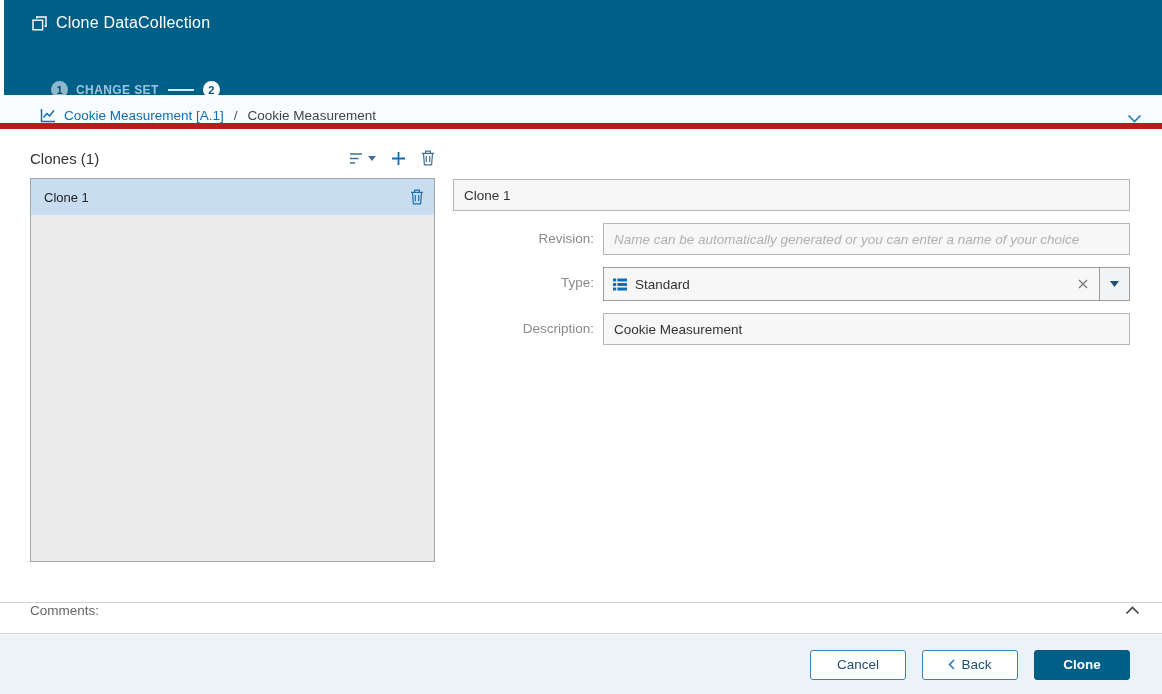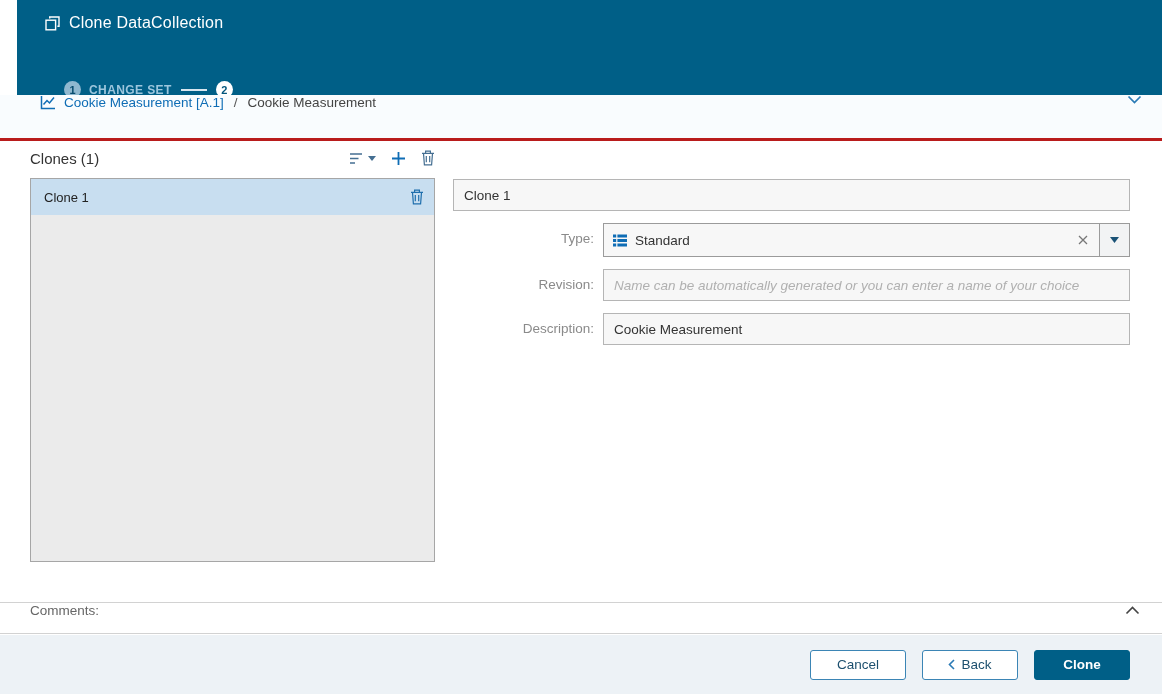--- a/index.html
+++ b/index.html
@@ -4,36 +4,36 @@
 <style>
   * { margin:0; padding:0; box-sizing:border-box; }
   html,body { width:1162px; height:694px; }
   body {
     font-family:"Liberation Sans","DejaVu Sans",sans-serif;
     background:#ffffff; position:relative; overflow:hidden; color:#333;
   }
   .app { position:absolute; inset:0; }
 
   
-  .header { position:absolute; top:0; left:17px; right:0; height:95px; background:#005f87; }
+  .header { position:absolute; top:0; left:4px; right:0; height:95px; background:#005f87; }
   .title-row { display:flex; align-items:center; gap:9px; padding:14px 0 0 28px; }
   .title { color:#fff; font-size:16px; font-weight:500; letter-spacing:0.2px; }
   .stepper { position:absolute; left:47px; top:59px; display:flex; align-items:center; }
   .step { display:flex; align-items:center; gap:8px; cursor:pointer; }
   .step-circle { width:17px; height:17px; border-radius:50%; display:flex; align-items:center; justify-content:center;
                  font-size:11px; font-weight:700; }
   .step1 .step-circle { background:#8fb8cf; color:#084c6e; }
   .step1 .step-label { color:#9cc6dd; font-size:12px; font-weight:600; letter-spacing:0.4px; }
   .step2 .step-circle { background:#ffffff; color:#00557c; }
   .step2 .step-label { color:#ffffff; font-size:12px; font-weight:700; letter-spacing:0.4px;margin-top:47px; }
   .connector { width:26px; height:2px; background:#d7e6ef; margin:0 9px; }
 
   
-  .breadcrumb { position:absolute; top:95px; left:0; right:0; height:46px; background:#f9fcfe;
-                border-bottom:3px solid #b91c1c; display:flex; align-items:flex-start; padding:0 20px 0 40px; gap:8px; }
+  .breadcrumb { position:absolute; top:95px; left:0; right:0; height:34px; background:#f9fcfe;
+                border-bottom:6px solid #b91c1c; display:flex; align-items:flex-end; padding:0 20px 0 40px; gap:8px; }
   .bc-link { color:#0f6db5; font-size:13.5px; text-decoration:none; cursor:pointer; }
   .bc-sep { color:#555; font-size:13.5px; margin:0 2px; }
   .bc-current { color:#444; font-size:13.5px; }
   .bc-chevron { margin-left:auto; display:flex; align-items:center; cursor:pointer; }
 
   
   .clones-panel { position:absolute; left:30px; top:146px; width:405px; }
   .panel-header { display:flex; align-items:center; height:24px; }
   .panel-title { font-size:15px; color:#333; }
   .panel-tools { margin-left:auto; display:flex; align-items:center; gap:15px; }
@@ -164,20 +164,24 @@
         </button>
       </div>
     </div>
   </section>
 
   <section class="form">
     <div class="form-row">
       <input class="form-input" value="Clone 1" style="">
     </div>
     <div class="form-row">
+      <label class="form-label">Revision:</label>
+      <input class="form-input" placeholder="Name can be automatically generated or you can enter a name of your choice" style="">
+    </div>
+    <div class="form-row">
       <label class="form-label">Type:</label>
       <div class="type-field">
         <span class="type-icon icon">
           <svg width="14" height="13" viewBox="0 0 14 13">
             <rect x="0" y="0.5" width="3.2" height="3" fill="#0f6db5"></rect>
               <rect x="4.4" y="0.5" width="9.6" height="3" fill="#0f6db5"></rect>
             <rect x="0" y="5" width="3.2" height="3" fill="#0f6db5"></rect>
               <rect x="4.4" y="5" width="9.6" height="3" fill="#0f6db5"></rect>
             <rect x="0" y="9.5" width="3.2" height="3" fill="#0f6db5"></rect>
               <rect x="4.4" y="9.5" width="9.6" height="3" fill="#0f6db5"></rect>
@@ -192,24 +196,20 @@
           </span>
         </button>
         <button class="type-caret">
           <span class="icon">
             <svg width="9" height="6" viewBox="0 0 9 6">
                 <path d="M0 0h9L4.5 6z" fill="#1a5276"></path>
               </svg>
           </span>
         </button>
       </div>
-    </div>
-    <div class="form-row">
-      <label class="form-label">Revision:</label>
-      <input class="form-input" placeholder="Name can be automatically generated or you can enter a name of your choice" style="">
     </div>
     <div class="form-row">
       <label class="form-label">Description:</label>
       <input class="form-input" value="Cookie Measurement" style="">
     </div>
   </section>
 
   <div class="comments">
     <span class="comments-label">Comments:</span>
     <span class="comments-chevron">

